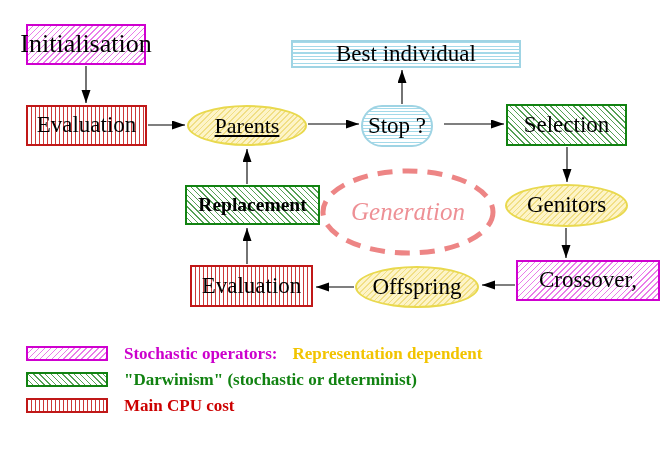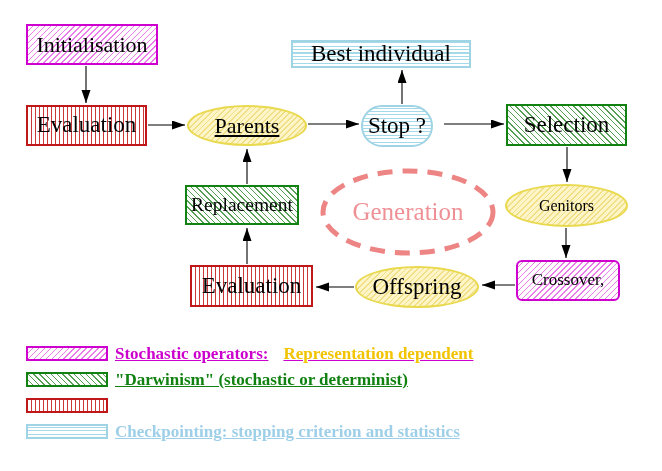--- a/index.html
+++ b/index.html
@@ -11,71 +11,71 @@
       background:repeating-linear-gradient(135deg,#ffffff 0 3.1px,#e97ce9 3.1px 4.2px);}
   .hatch-green{border:2px solid #118211;
       background:repeating-linear-gradient(45deg,#ffffff 0 3.0px,#55a055 3.0px 4.1px);}
   .stripes-red{border:2px solid #c01818;
       background:repeating-linear-gradient(90deg,#ffffff 0 2.9px,#cc3838 2.9px 4.0px);justify-content:center;}
   .stripes-cyan{border:2px solid #9fd4e4;
       background:repeating-linear-gradient(0deg,#ffffff 0 2.3px,#a3d9e9 2.3px 3.4px);}
   .ellipse-yellow{border:2px solid #e9d94e;border-radius:50%;
       background:repeating-linear-gradient(135deg,#fdf4c8 0 2.7px,#f1df85 2.7px 4px);}
   .overlay{position:absolute;left:0;top:0;width:662px;height:471px;pointer-events:none;}
-  .gen-label{position:absolute;color:#ee9095;font-size:25px;}
+  .gen-label{position:absolute;color:#ee9095;font-size:25px;font-style:italic;}
   .legend-row{position:absolute;left:26px;display:flex;align-items:center;}
   .swatch{width:82px;height:15px;box-sizing:border-box;position:absolute;left:0;top:0;}
-  .legend-text{position:absolute;left:89px;white-space:nowrap;font-weight:bold;font-size:17px;text-decoration:underline;}
+  .legend-text{position:absolute;left:98px;white-space:nowrap;font-weight:bold;font-size:17px;}
 </style>
 </head>
 <body>
 
 <div class="page">
 
-  <div class="node hatch-magenta" style="left:26px;top:24px;width:132px;height:41px;font-size:22px;">
+  <div class="node hatch-magenta" style="left:26px;top:24px;width:120px;height:41px;font-size:26px;">
     <span>Initialisation</span>
   </div>
 
   <div class="node stripes-red" style="left:26px;top:105px;width:121px;height:41px;font-size:23px;">
     <span>Evaluation</span>
   </div>
 
   <div class="node ellipse-yellow" style="left:187px;top:105px;width:120px;height:41px;font-size:22px;text-decoration:underline;">
     <span>Parents</span>
   </div>
 
   <div class="node stripes-cyan" style="left:361px;top:105px;width:72px;height:42px;font-size:23px;border-radius:21px;">
     <span>Stop ?</span>
   </div>
 
-  <div class="node stripes-cyan" style="left:291px;top:40px;width:180px;height:28px;font-size:23px;">
+  <div class="node stripes-cyan" style="left:291px;top:40px;width:230px;height:28px;font-size:23px;">
     <span>Best individual</span>
   </div>
 
   <div class="node hatch-green" style="left:506px;top:104px;width:121px;height:42px;font-size:23px;">
     <span>Selection</span>
   </div>
 
-  <div class="node ellipse-yellow" style="left:505px;top:184px;width:123px;height:43px;font-size:16px;">
+  <div class="node ellipse-yellow" style="left:505px;top:184px;width:123px;height:43px;font-size:23px;">
     <span>Genitors</span>
   </div>
 
-  <div class="node hatch-magenta" style="left:516px;top:260px;width:104px;height:41px;font-size:17px;flex-direction:column;border-radius:6px;">
+  <div class="node hatch-magenta" style="left:516px;top:260px;width:144px;height:41px;font-size:23px;flex-direction:column;">
     <span>Crossover,</span>
   </div>
 
   <div class="node ellipse-yellow" style="left:355px;top:266px;width:124px;height:42px;font-size:23px;align-items:center;">
     <span>Offspring</span>
   </div>
 
   <div class="node stripes-red" style="left:190px;top:265px;width:123px;height:42px;font-size:23px;">
     <span>Evaluation</span>
   </div>
 
-  <div class="node hatch-green" style="left:185px;top:185px;width:114px;height:40px;font-size:19.5px;">
+  <div class="node hatch-green" style="left:185px;top:185px;width:135px;height:40px;font-size:19.5px;font-weight:bold;">
     <span>Replacement</span>
   </div>
 
   <div class="gen-label" style="left:328px;top:198px;width:160px;text-align:center;">
     <span>Generation</span>
   </div>
 
   <svg class="overlay" viewBox="0 0 662 471">
     <defs>
       <marker id="ah" markerUnits="userSpaceOnUse" markerWidth="14" markerHeight="10" refX="13" refY="4.5" orient="auto">
@@ -101,18 +101,15 @@
   <div class="legend-row" style="top:346px;height:16px;width:620px;">
     <span class="swatch hatch-magenta"></span>
     <span class="legend-text" style="color:#cc00cc;"><span>Stochastic operators:</span><span style="color:#f2c400;margin-left:15px;">Representation dependent</span></span>
   </div>
   <div class="legend-row" style="top:372px;height:16px;width:620px;">
     <span class="swatch hatch-green"></span>
     <span class="legend-text" style="color:#118211;">"Darwinism" (stochastic or determinist)</span>
   </div>
   <div class="legend-row" style="top:398px;height:16px;width:620px;">
     <span class="swatch stripes-red"></span>
-  </div>
-  <div class="legend-row" style="top:424px;height:16px;width:620px;">
-    <span class="swatch stripes-cyan"></span>
-    <span class="legend-text" style="color:#9ecfe8;">Checkpointing: stopping criterion and statistics</span>
+    <span class="legend-text" style="color:#cc0000;">Main CPU cost</span>
   </div>
 </div>
 
 </body></html>

